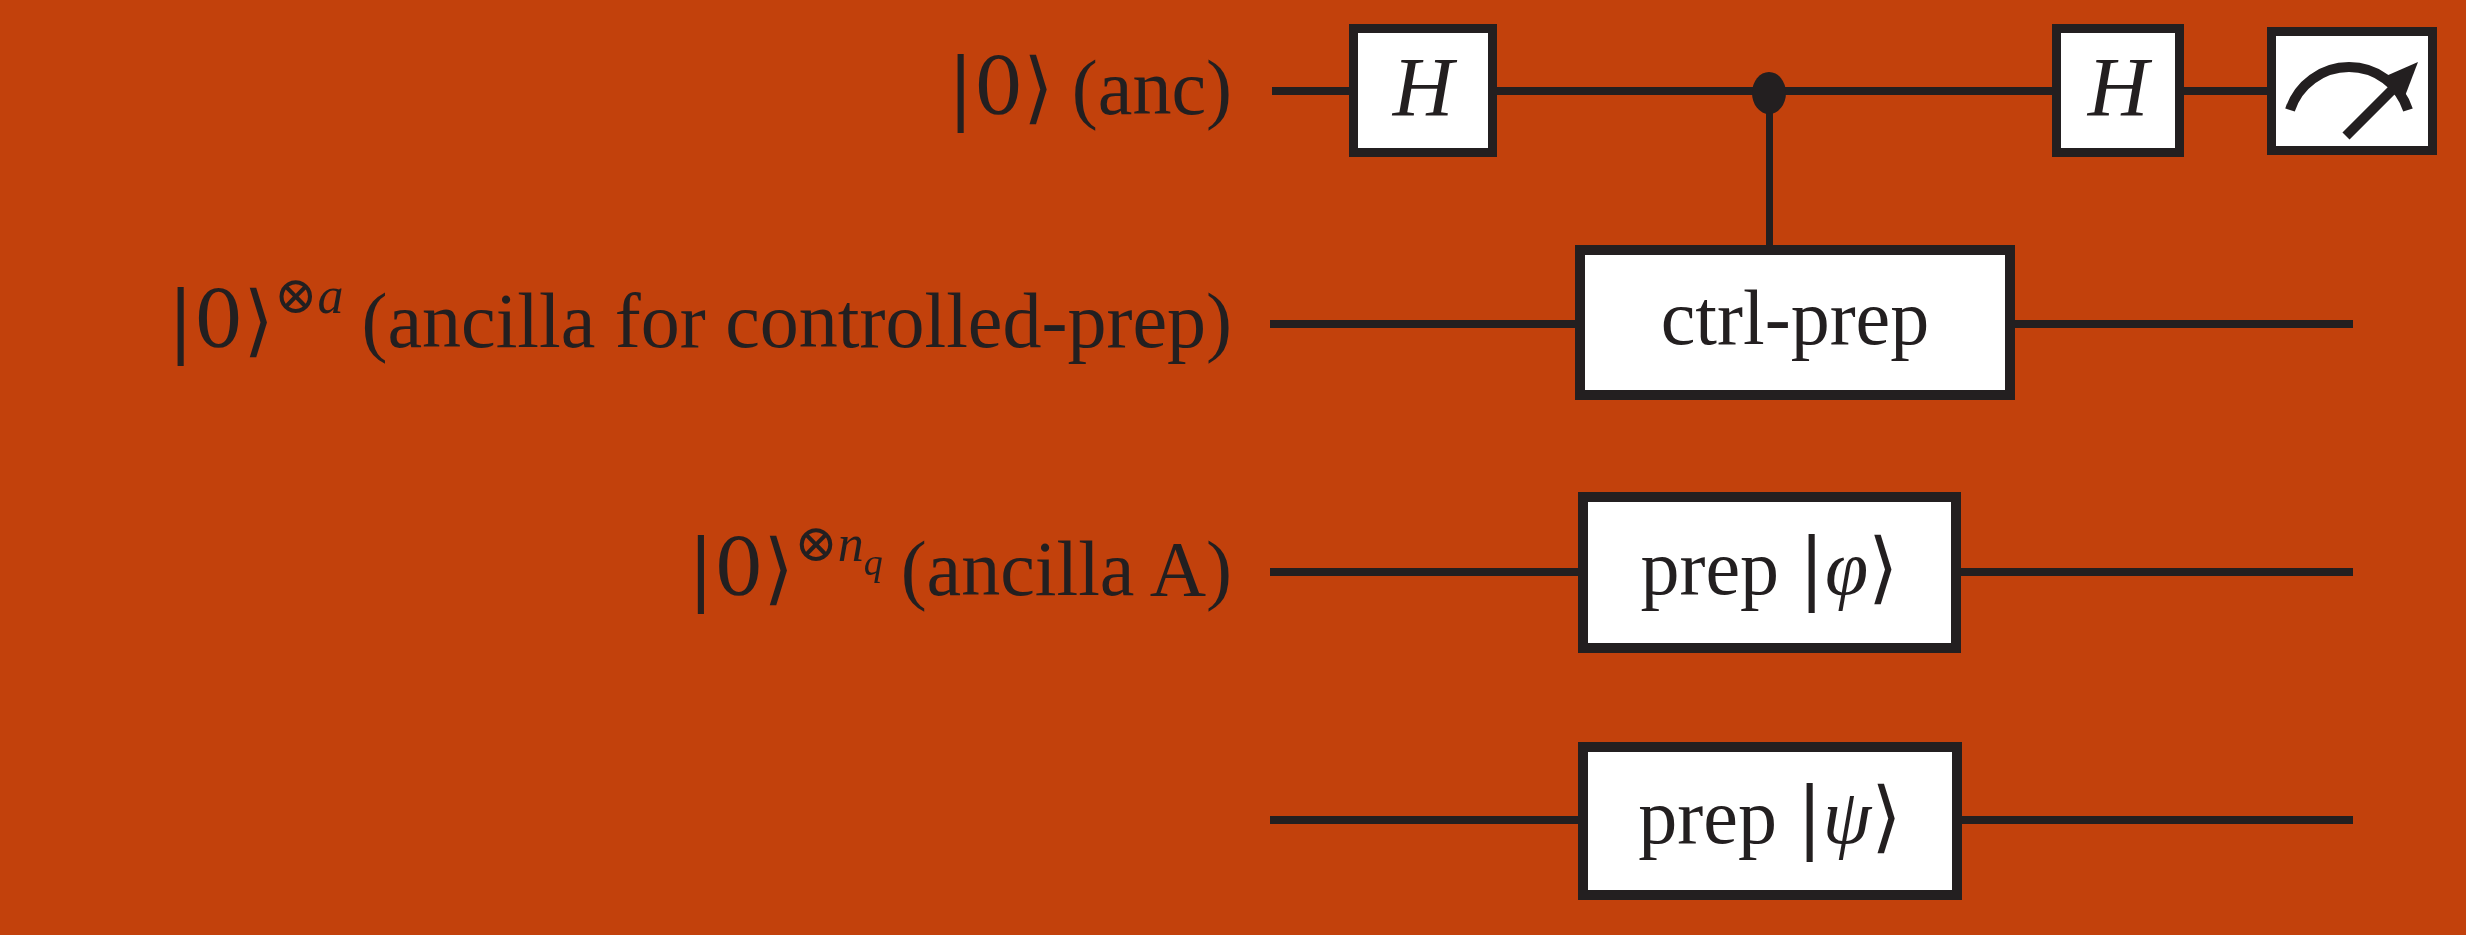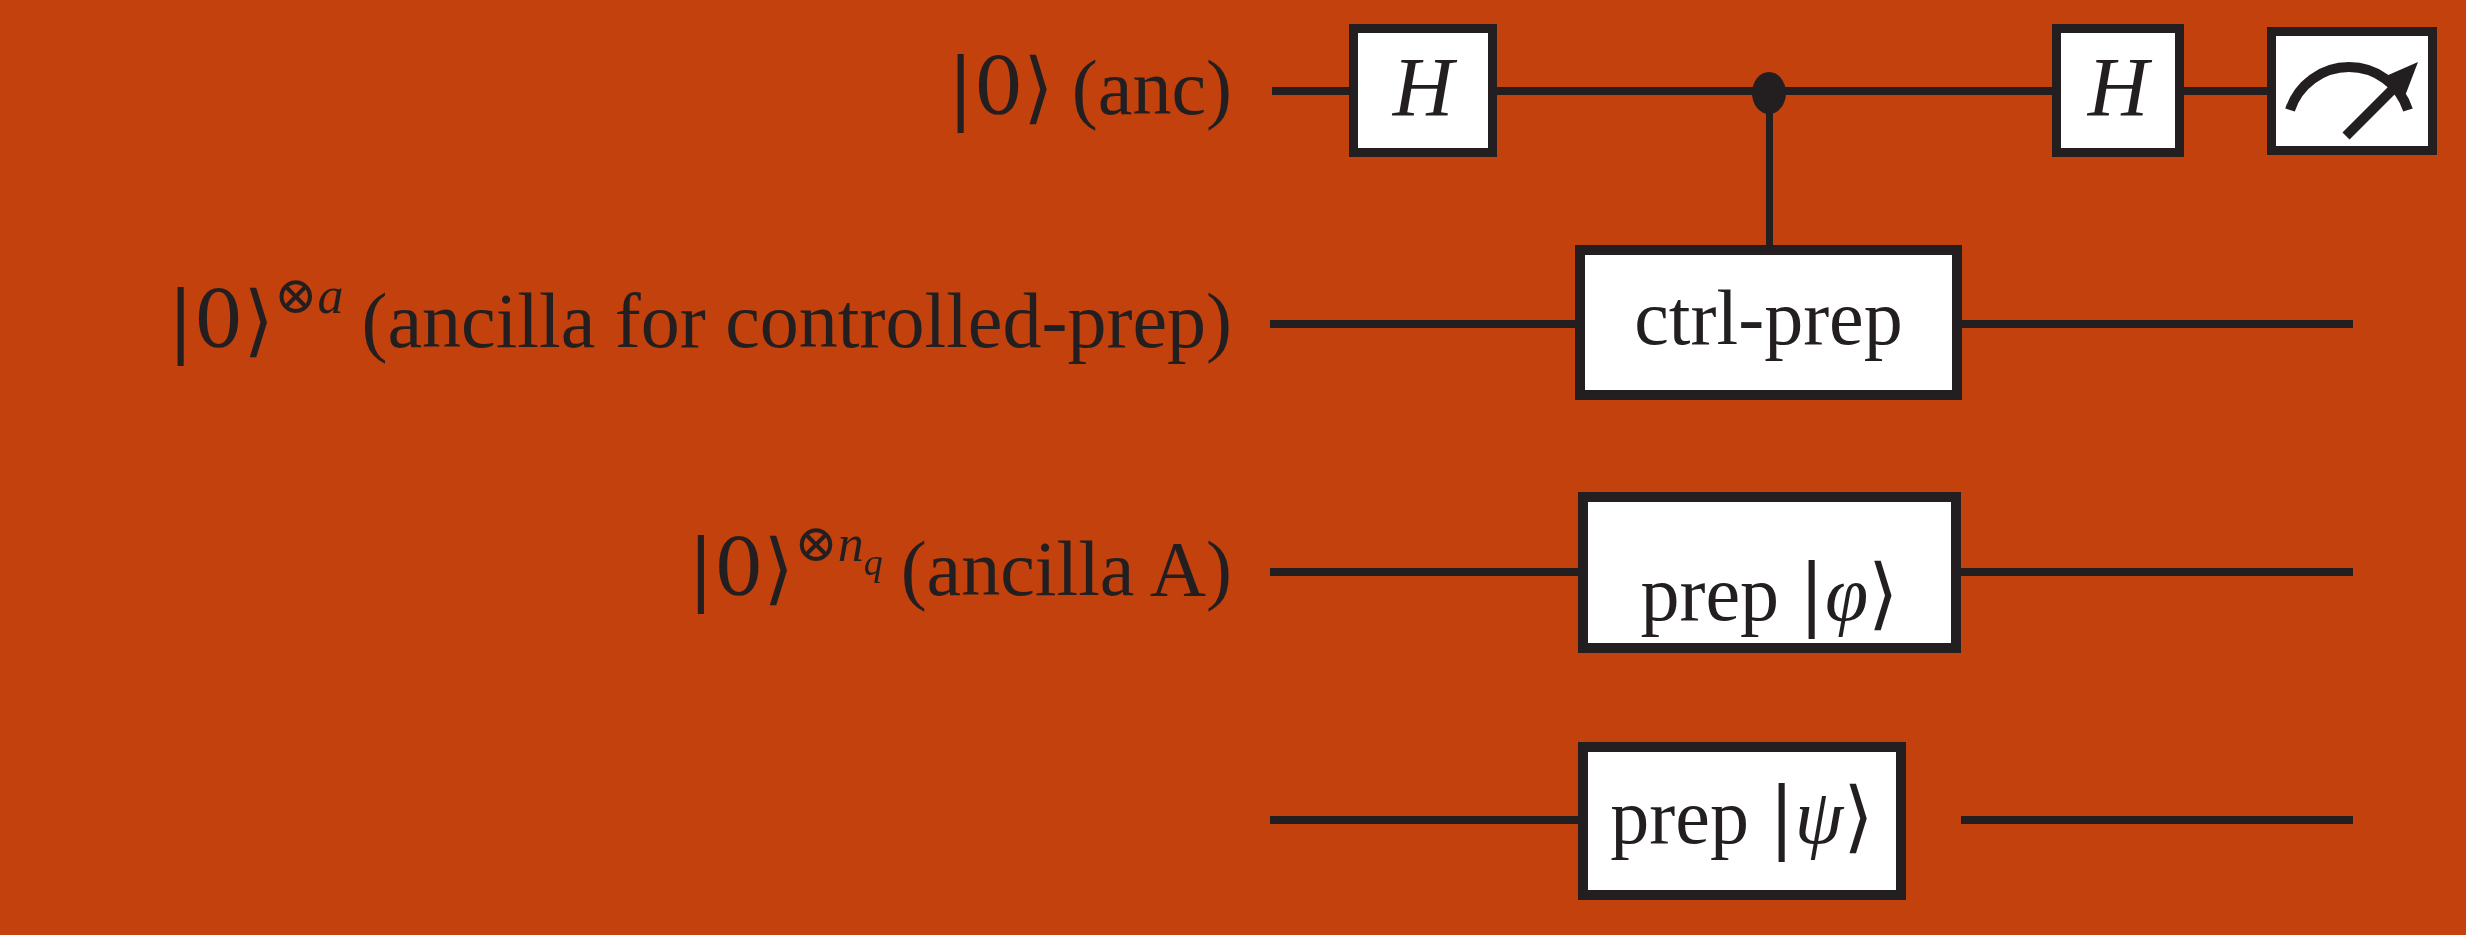--- a/index.html
+++ b/index.html
@@ -83,25 +83,25 @@
   </div>
 
   <div class="gatebox smallbox" style="left:2267px;top:27px;width:170px;height:128px;">
     <svg class="meter-svg" width="152" height="110" viewBox="0 0 152 110">
       <path d="M 14 74 A 62 62 0 0 1 132 74" fill="none" stroke="#231f20" stroke-width="10"></path>
       <line x1="70" y1="100" x2="122" y2="48" stroke="#231f20" stroke-width="10"></line>
       <polygon points="142,26 110,40 129,60" fill="#231f20"></polygon>
     </svg>
   </div>
 
-  <div class="gatebox" style="left:1575px;top:245px;width:387px;height:155px;">
+  <div class="gatebox" style="left:1575px;top:245px;width:440px;height:155px;">
     <span class="gate-text">ctrl-prep</span>
   </div>
 
-  <div class="gatebox" style="left:1578px;top:492px;width:383px;height:161px;align-items:flex-end;">
+  <div class="gatebox" style="left:1578px;top:492px;width:383px;height:161px;">
     <span class="gate-text"><span>prep</span>&nbsp;<span class="ketpart">|</span><span class="greek">φ</span><span class="ketpart">⟩</span></span>
   </div>
 
-  <div class="gatebox" style="left:1578px;top:742px;width:328px;height:158px;">
+  <div class="gatebox" style="left:1578px;top:742px;width:384px;height:158px;">
     <span class="gate-text"><span>prep</span>&nbsp;<span class="ketpart">|</span><span class="greek">ψ</span><span class="ketpart">⟩</span></span>
   </div>
 
 </div>
 
 </body></html>

